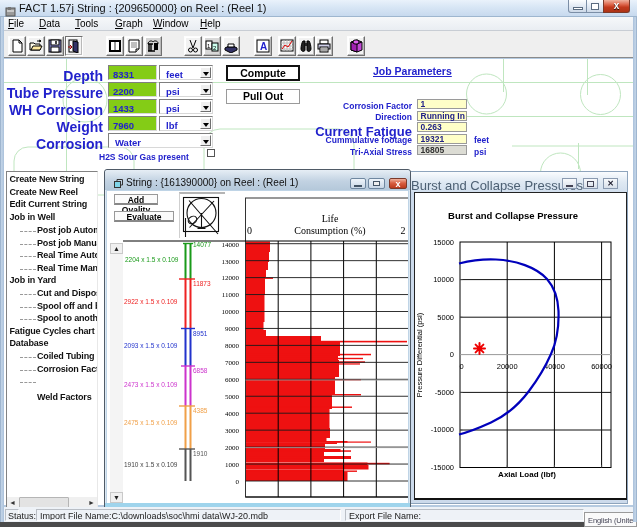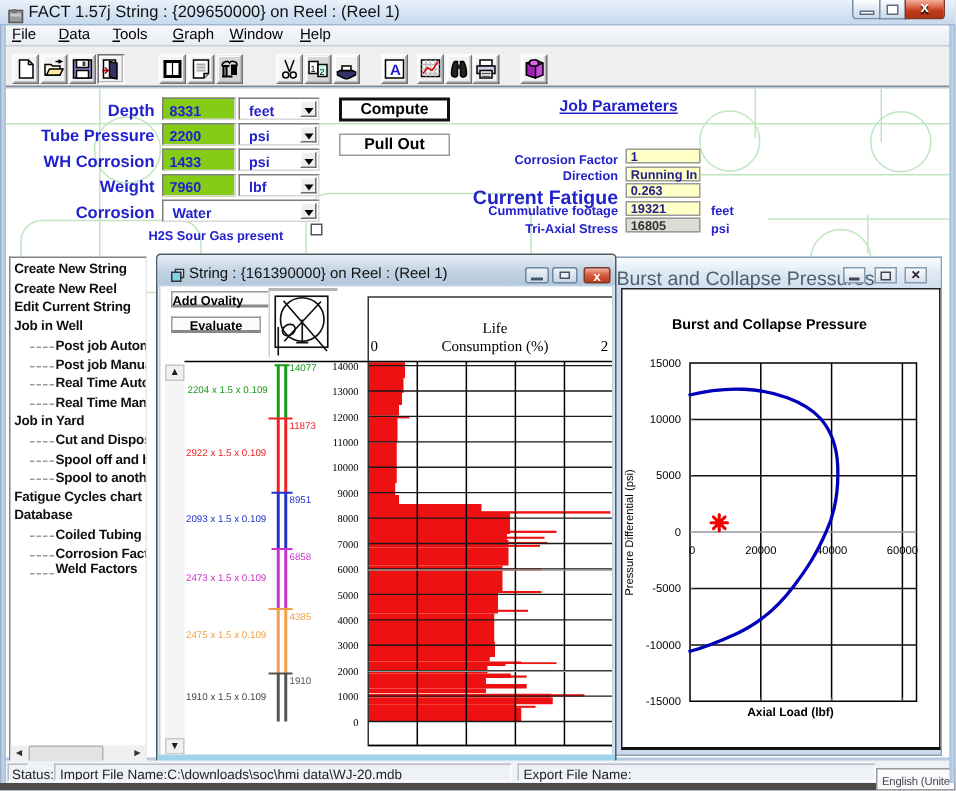--- a/index.html
+++ b/index.html
@@ -165,21 +165,21 @@
       <circle cx="81" cy="41" r="22"></circle>
       <circle cx="482.5" cy="35" r="20"></circle>
       <circle cx="596.5" cy="35.5" r="20"></circle>
       <circle cx="556.5" cy="114" r="20"></circle>
       <path d="M574.5 84V110"></path>
       <rect x="10" y="88" width="120" height="48" rx="14"></rect>
       <rect x="200" y="70" width="150" height="60" rx="16"></rect>
     </g>
   </svg>
   <style>
-  .flabel{position:absolute;font-size:11px;font-weight:bold;color:#2222cc;text-align:right;white-space:nowrap;}
+  .flabel{position:absolute;font-size:14px;font-weight:bold;color:#2222cc;text-align:right;white-space:nowrap;}
   .tbox{position:absolute;left:104px;width:49px;height:15px;border:1px solid #7f7f7f;border-bottom-color:#d8d8d8;border-right-color:#d8d8d8;background:#84cc16;font-size:9.5px;font-weight:bold;color:#2222cc;padding:2.5px 0 0 4px;}
   .combo{position:absolute;left:155px;width:54px;height:15px;border:1px solid #7f7f7f;border-bottom-color:#d8d8d8;border-right-color:#d8d8d8;background:#fff;font-size:9.5px;font-weight:bold;color:#2222cc;padding:2.5px 0 0 6px;}
   .carr{position:absolute;right:1px;top:1px;width:11px;height:11px;background:#efefef;border:1px solid;border-color:#fff #6f6f6f #6f6f6f #fff;}
   .carr:after{content:"";position:absolute;left:2px;top:4px;border:3px solid transparent;border-top:4px solid #000;}
   .jfield{position:absolute;left:412.5px;width:50px;height:10px;border:1px solid #9a9a9a;background:#ffffc8;font-size:8.5px;font-weight:bold;color:#222288;padding:0 0 0 3px;line-height:9px;}
   </style>
   <div class="flabel" style="right:530px;top:9px;">Depth</div>
   <div class="flabel" style="right:530px;top:26px;">Tube Pressure</div>
   <div class="flabel" style="right:530px;top:43px;">WH Corrosion</div>
   <div class="flabel" style="right:530px;top:60px;">Weight</div>
@@ -237,21 +237,21 @@
     <div class="tc" style="top:128.5px;">Spool off and b</div>
   <div class="dash" style="top:147px;"></div>
     <div class="tc" style="top:141px;">Spool to anothe</div>
   <div class="ti" style="top:153.5px;">Fatigue Cycles chart</div>
   <div class="ti" style="top:166px;">Database</div>
   <div class="dash" style="top:185px;"></div>
     <div class="tc" style="top:179px;">Coiled Tubing S</div>
   <div class="dash" style="top:197.5px;"></div>
     <div class="tc" style="top:191.5px;">Corrosion Fact</div>
   <div class="dash" style="top:210px;"></div>
-    <div class="tc" style="top:202px;">Weld Factors</div>
+    <div class="tc" style="top:220px;">Weld Factors</div>
 
   <div class="abs" style="left:0;top:325px;width:90px;height:11px;background:#f0f0f0;">
     <div class="abs" style="left:0;top:0;width:11px;height:11px;background:#f0f0f0;text-align:center;font-size:7px;line-height:11px;font-weight:normal;color:#333;">◄</div>
     <div class="abs" style="left:12px;top:0;width:50px;height:11px;background:#e3e3e3;border:1px solid #b5b5b5;border-radius:1px;"></div>
     <div class="abs" style="right:0;top:0;width:11px;height:11px;background:#f0f0f0;text-align:center;font-size:7px;line-height:11px;font-weight:normal;color:#333;">►</div>
   </div>
 </div>
 
 <div class="abs" id="rwin" style="left:409px;top:171px;width:219px;height:333px;background:#ccdaeb;border:1px solid #8ea4bc;">
   <div class="abs" style="left:0;top:0;width:217px;height:20px;background:linear-gradient(#fafcfe,#dfe9f3 50%,#d2dfee);">
@@ -311,21 +311,21 @@
   <div class="abs" style="left:245px;top:8px;width:16px;height:11px;background:linear-gradient(#eef4fa,#c9d7e6);border:1px solid #6f87a0;border-radius:2px;">
       <div class="abs" style="left:3px;top:6px;width:8px;height:2px;background:#fff;border:1px solid #456;"></div>
     </div>
   <div class="abs" style="left:263px;top:8px;width:17px;height:11px;background:linear-gradient(#eef4fa,#c9d7e6);border:1px solid #6f87a0;border-radius:2px;">
       <div class="abs" style="left:4px;top:2px;width:7px;height:5px;border:1px solid #456;background:#eee;"></div>
     </div>
   <div class="abs" style="left:284px;top:8px;width:18px;height:11px;background:linear-gradient(#f0b29e,#d95f41 45%,#bc3a1c);border:1px solid #7b3a2a;border-radius:2px;color:#fff;font-weight:bold;font-size:9px;text-align:center;line-height:10px;">x</div>
   <div class="abs" style="left:0;bottom:0;width:305px;height:5px;background:#9fd4ec;"></div>
 
   <div class="abs" id="mcontent" style="left:2px;top:21px;width:301px;height:312px;background:#fff;overflow:hidden;">
-    <div class="abs" style="left:7px;top:3px;width:68px;height:11px;background:#fbfbfb;border:1px solid #999;border-bottom:2px solid #888;font-size:8.5px;font-weight:bold;text-align:left;line-height:10px;">Add Ovality</div>
+    <div class="abs" style="left:7px;top:3px;width:44px;height:11px;background:#fbfbfb;border:1px solid #999;border-bottom:2px solid #888;font-size:8.5px;font-weight:bold;text-align:center;line-height:10px;">Add Ovality</div>
     <div class="abs" style="left:7px;top:20px;width:60px;height:11px;background:#fbfbfb;border:1px solid #999;border-bottom:2px solid #888;font-size:8.5px;font-weight:bold;text-align:center;line-height:10px;">Evaluate</div>
     <div class="abs" style="left:72px;top:1px;width:46px;height:46px;background:#fff;border-top:2px solid #b5b5b5;border-left:1px solid #cfcfcf;">
       <svg width="46" height="46">
           <g fill="none" stroke="#111" stroke-width="1.1">
         <rect x="3.5" y="3.5" width="35" height="34"></rect>
         <circle cx="21.5" cy="19" r="14.5"></circle>
         <path d="M9 6.5L38 40M34 7L9.5 33.5M21.5 19v15.5m-4 0h8"></path>
         <ellipse cx="12.5" cy="26" rx="4.5" ry="3.5" transform="rotate(-30 12.5 26)"></ellipse>
         <path d="M5.5 24v19"></path>
       </g>

